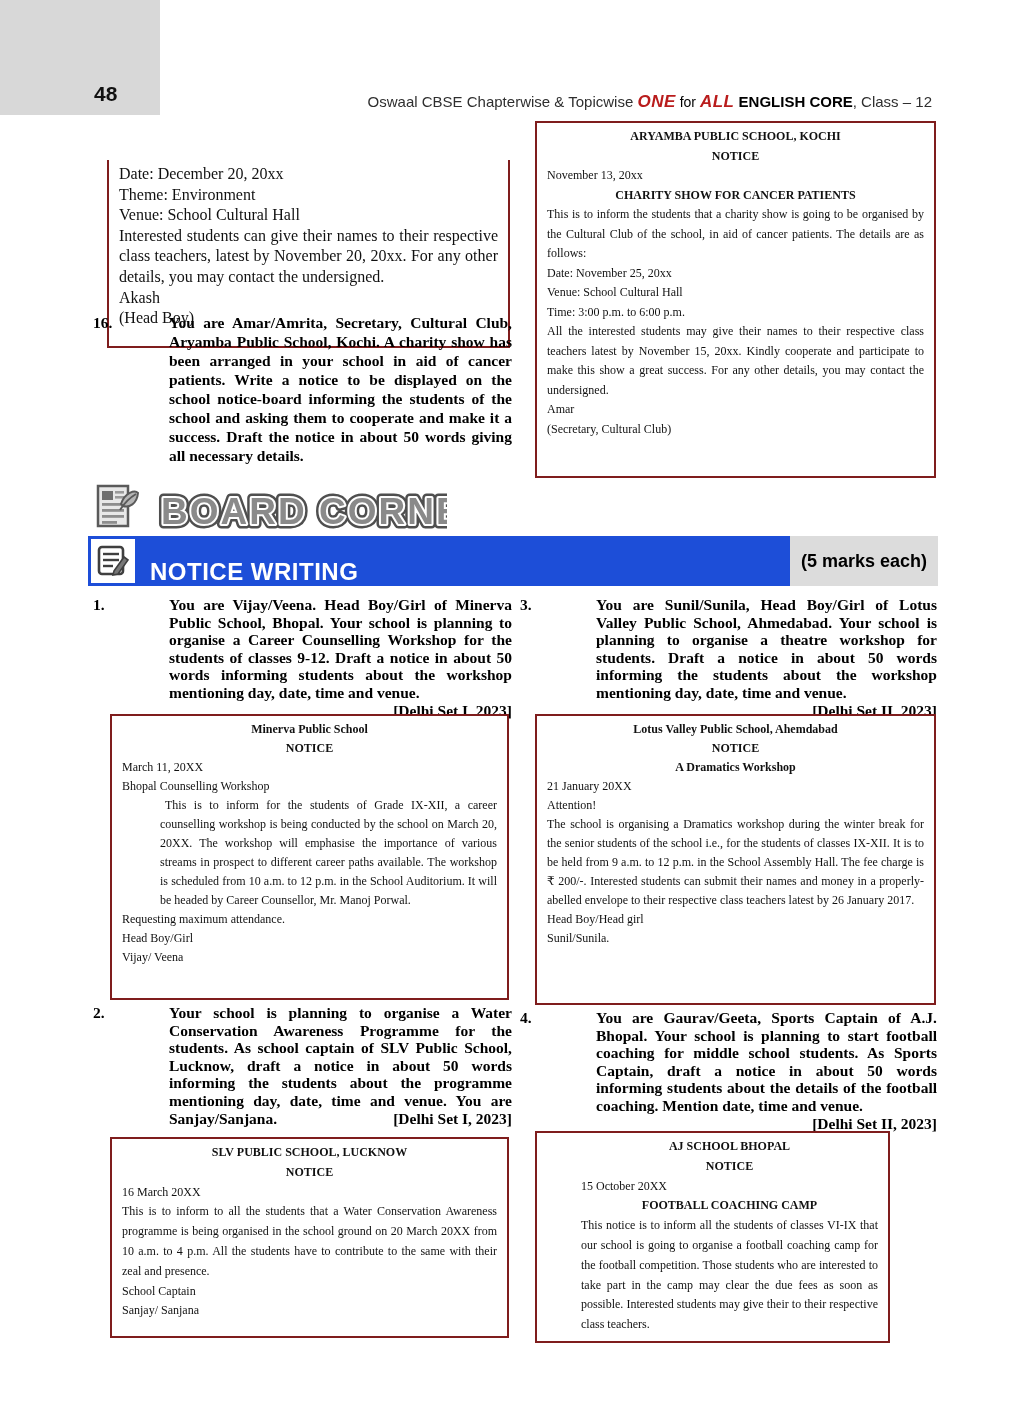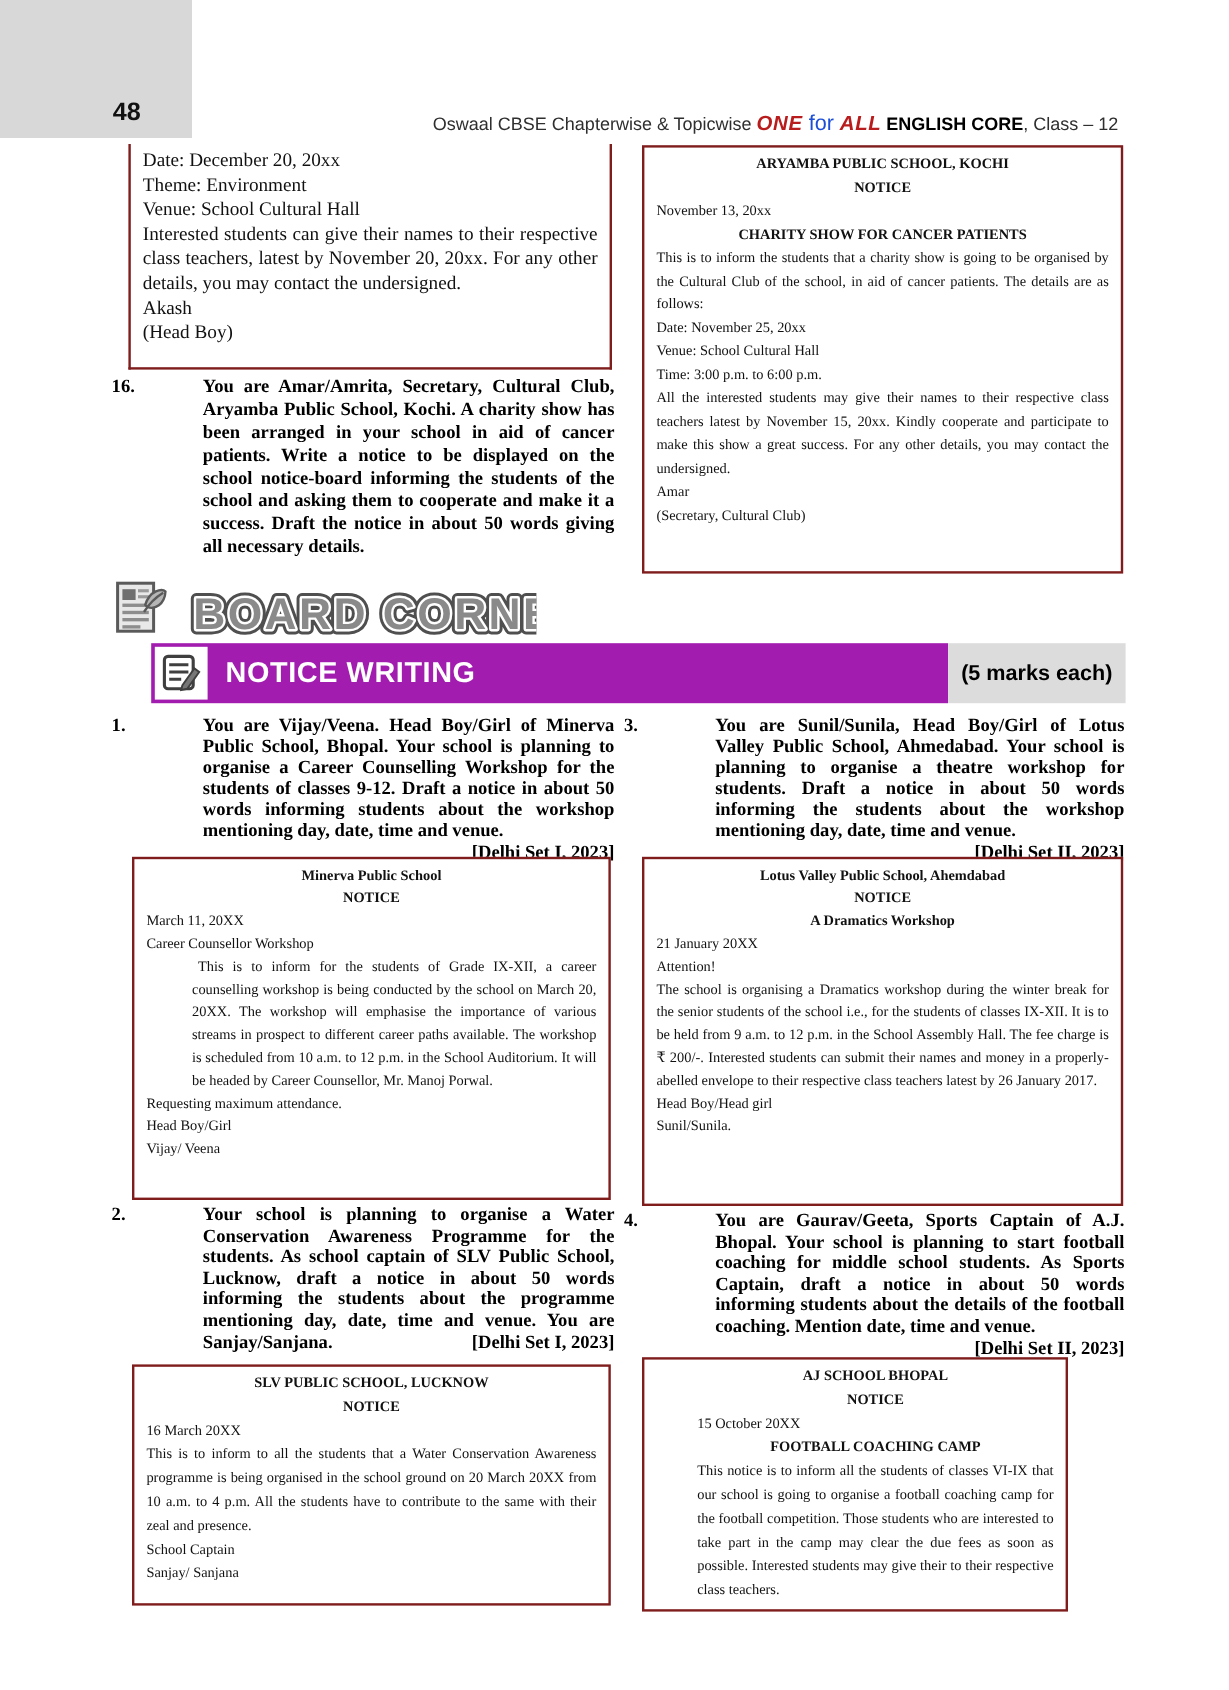--- a/index.html
+++ b/index.html
@@ -7,48 +7,48 @@
   body { font-family:"Liberation Serif","DejaVu Serif",serif; color:#111; }
   #page { position:relative; width:1024px; height:1408px; background:#fff; overflow:hidden; }
 
   
   .pagebox { position:absolute; left:0; top:0; width:160px; height:115px; background:#d8d8d8; }
   .pagenum { position:absolute; left:94px; top:82px; font-family:"Liberation Sans","DejaVu Sans",sans-serif;
              font-size:21px; font-weight:bold; color:#111; }
   .htitle { position:absolute; top:92px; right:92px; white-space:nowrap;
             font-family:"Liberation Sans","DejaVu Sans",sans-serif; font-size:15px; color:#2f2f2f; }
   .htitle .brand { font-weight:800; font-style:italic; color:#b91c1c; font-size:17px; letter-spacing:0.5px; }
-  .htitle .brfor { font-size:18px; color:#1d4ed8; }
+  .htitle .brfor { font-size:14px; color:#000000; }
   .htitle .hbold { font-weight:bold; color:#000; }
 
   
   .nbox { position:absolute; border:2px solid #7f1d1d; background:#fff; padding:4px 10px 6px 10px;
           font-size:12px; line-height:19.5px; }
-  .nbox.open-top { border-top:none; }
+  .nbox.open-top { border-top:none;margin-top:40px; }
   .n-title,.n-sub,.n-heading { text-align:center; font-weight:bold; }
   .n-line { text-align:left; }
   .n-para { text-align:justify; }
   .indent1 { text-indent:5px;margin-left:38px; }
 
   
   .q { position:absolute; display:flex; font-weight:bold; font-size:15.5px; line-height:17.6px; color:#000; }
   .q .q-num { width:28px; flex:0 0 28px; }
   .q .q-body { flex:1; text-align:justify;margin-left:48px; }
   .q16 { line-height:19px; }
   .cite { float:right; font-weight:bold; padding-left:8px; }
 
   
   .bc-icon { position:absolute; left:95px; top:484px; width:44px; height:46px; }
   .bc-title { position:absolute; left:157px; top:484px; width:290px; height:52px; }
   .bc-title text { font-family:"Liberation Sans","DejaVu Sans",sans-serif; font-weight:bold;
                    font-size:37px; letter-spacing:2px; }
 
   
   .secbar { position:absolute; left:88px; top:536px; width:850px; height:50px; display:flex; }
-  .secbar .dark { flex:1; background:#a21caf; display:flex; align-items:center;margin-left:38px; }
+  .secbar .dark { flex:1; background:#1d4ed8; display:flex; align-items:flex-end; }
   .secbar .iconbox { width:44px; height:44px; background:#ffffff; margin:3px; display:flex;
                      align-items:center; justify-content:center; }
   .secbar .label { color:#ffffff; font-family:"Liberation Sans","DejaVu Sans",sans-serif;
                    font-weight:bold; font-size:24px; letter-spacing:0.5px; margin-left:12px; }
   .secbar .light { width:148px; background:#dcdcdc; display:flex; align-items:center; justify-content:center; }
   .secbar .marks { font-family:"Liberation Sans","DejaVu Sans",sans-serif; font-weight:bold;
                    font-size:18px; color:#000; }
 
   
   .topleft-box   { left:107px; top:120px; width:403px; min-height:188px; font-size:16px; line-height:20.6px; }
@@ -142,21 +142,21 @@
     <div class="q-body">
       <span>You are Vijay/Veena. Head Boy/Girl of Minerva Public School, Bhopal. Your school is planning to organise a Career Counselling Workshop for the students of classes 9-12. Draft a notice in about 50 words informing students about the workshop mentioning day, date, time and venue.</span>
       <span class="cite">[Delhi Set I, 2023]</span>
     </div>
   </div>
 
   <div class="nbox minerva-box">
     <div class="n-title">Minerva Public School</div>
     <div class="n-sub">NOTICE</div>
     <div class="n-line">March 11, 20XX</div>
-    <div class="n-line">Career Counsellor Workshop</div>
+    <div class="n-line">Bhopal Counselling Workshop</div>
     <div class="n-para indent1">This is to inform for the students of Grade IX-XII, a career counselling workshop is being conducted by the school on March 20, 20XX. The workshop will emphasise the importance of various streams in prospect to different career paths available. The workshop is scheduled from 10 a.m. to 12 p.m. in the School Auditorium. It will be headed by Career Counsellor, Mr. Manoj Porwal.</div>
     <div class="n-line">Requesting maximum attendance.</div>
     <div class="n-line">Head Boy/Girl</div>
     <div class="n-line">Vijay/ Veena</div>
   </div>
 
   <div class="q q2">
     <div class="q-num">2.</div>
     <div class="q-body">
       <span>Your school is planning to organise a Water Conservation Awareness Programme for the students. As school captain of SLV Public School, Lucknow, draft a notice in about 50 words informing the students about the programme mentioning day, date, time and venue. You are Sanjay/Sanjana.</span>

